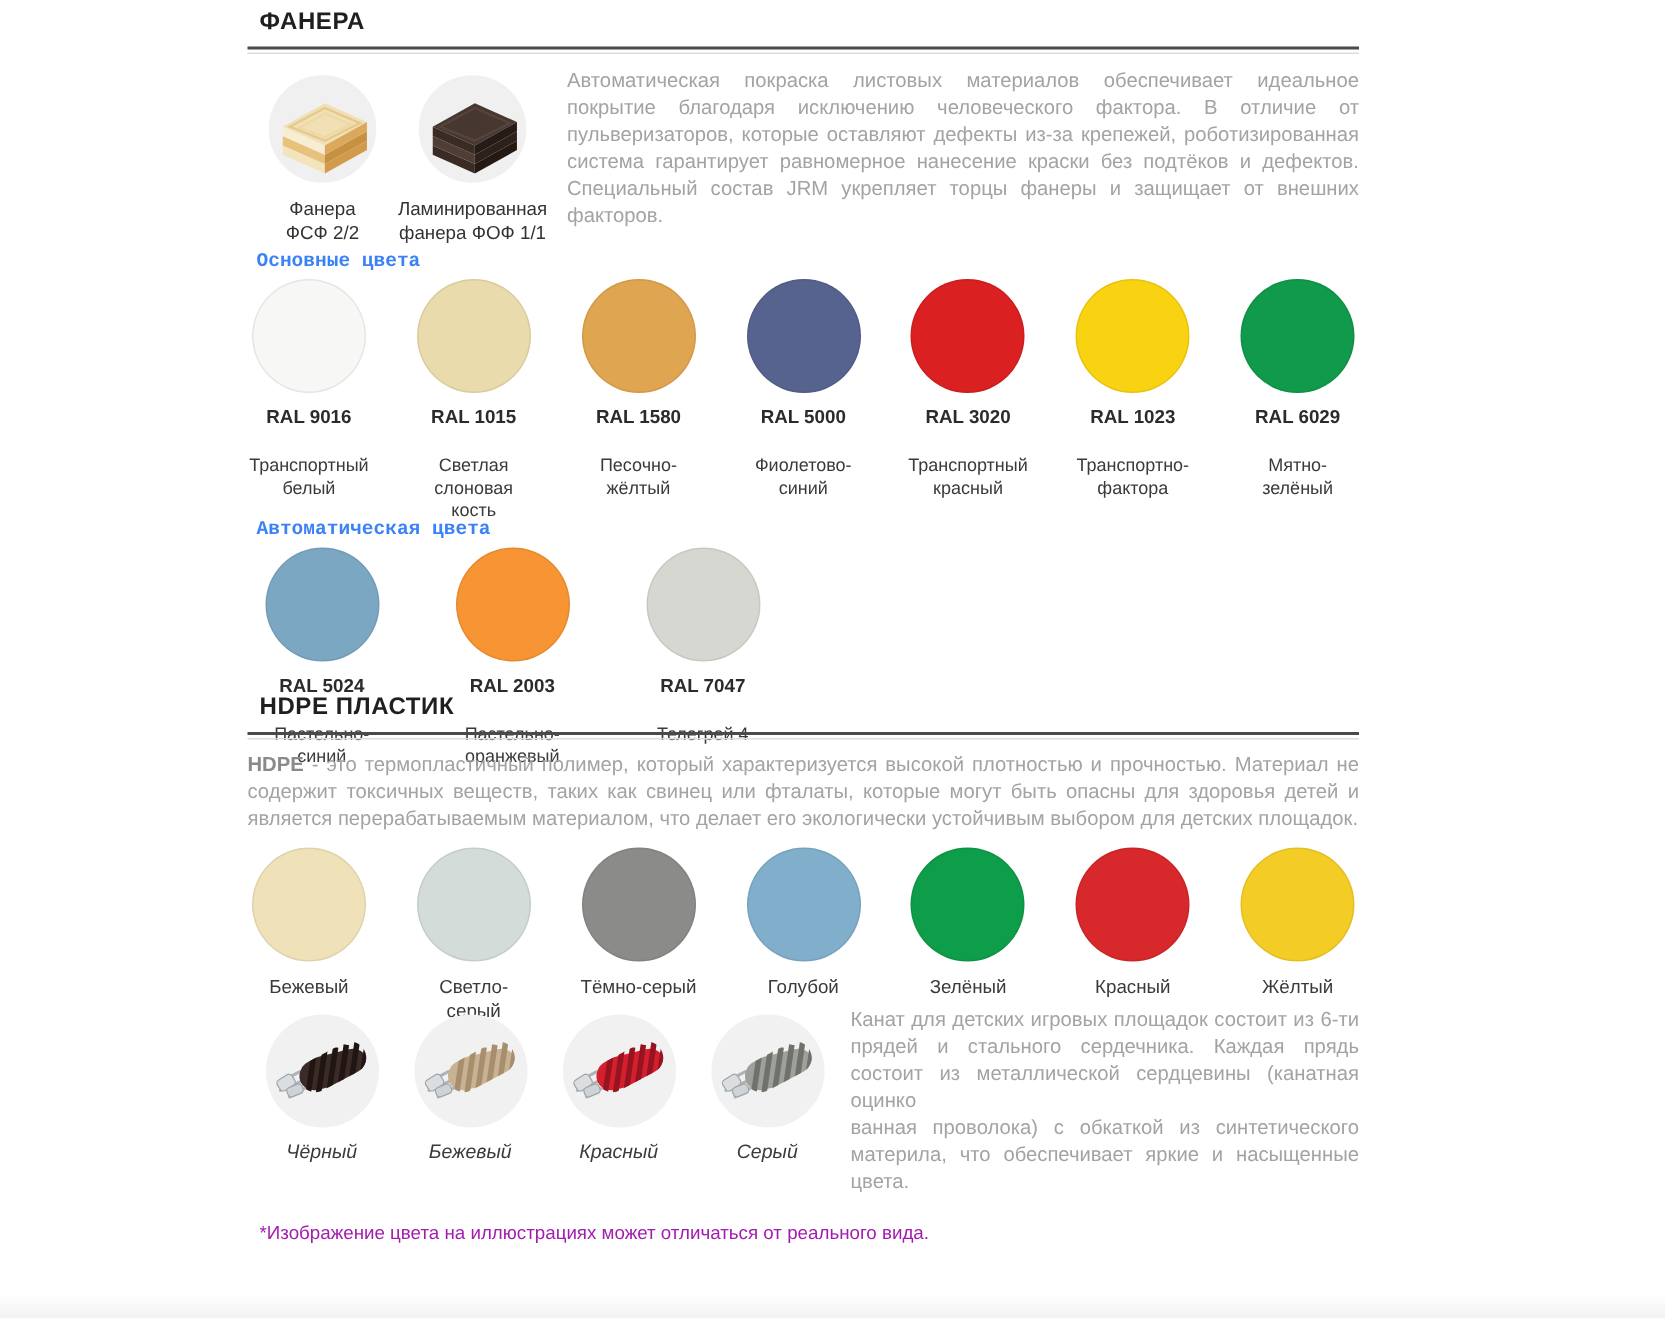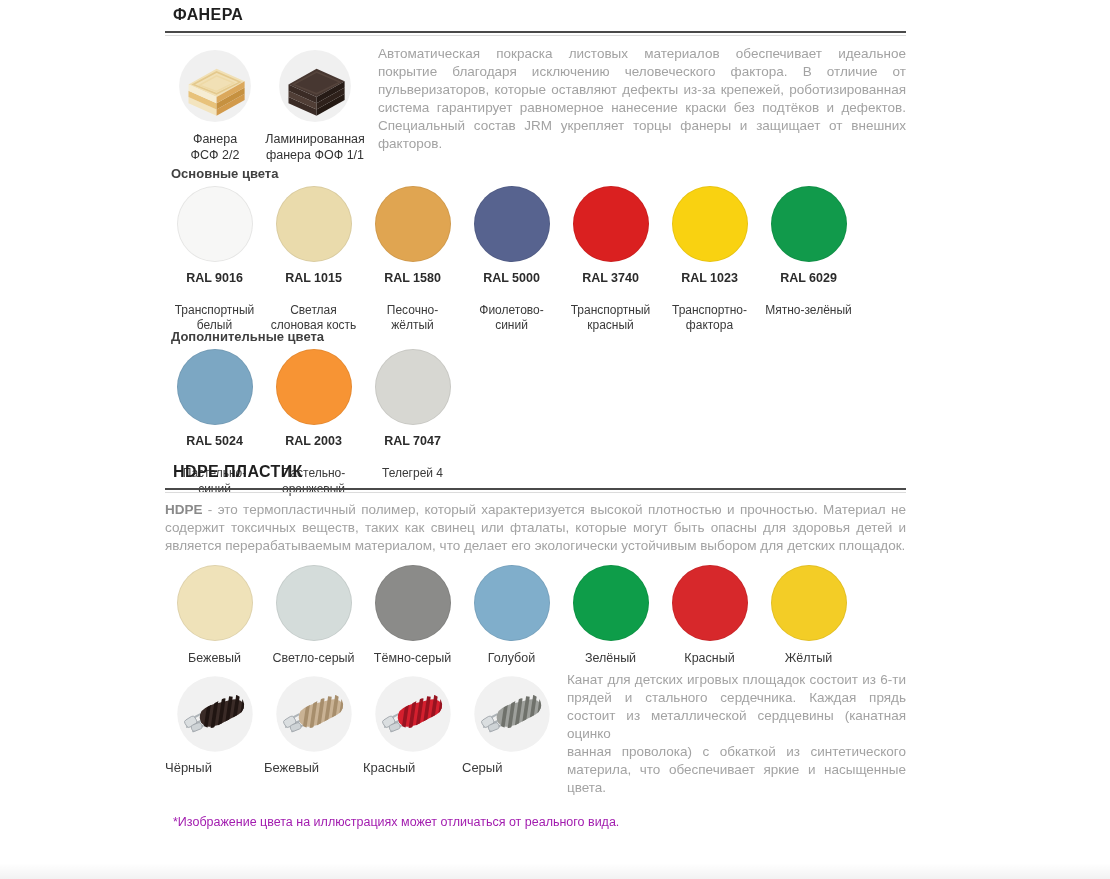--- a/index.html
+++ b/index.html
@@ -22,42 +22,42 @@
   .fanera-body { display:flex; margin-top:14px; }
   .materials { display:flex; width:200px; flex:0 0 200px; }
   .material { width:100px; text-align:center; }
   .material svg { width:78px; height:78px; display:block; margin:0 auto; }
   .material-caption { margin-top:6px; font-size:12.5px; color:#333; line-height:1.3; white-space:pre-line; }
   .body-text {
     font-size:13.5px; color:#a3a3a3; line-height:18px; text-align:justify;
   }
   .fanera-text { flex:1; margin-left:13px; margin-top:-2px; }
 
-  .subhead { font-size:13px; font-weight:bold; color:#404040; margin-top:2px; padding-left:6px; }
+  .subhead { font-size:13px; font-weight:bold; color:#3b82f6; margin-top:2px; padding-left:6px;font-family:Liberation Mono, monospace; }
   .subhead.second { margin-top:-4px; }
 
-  .swatch-row { display:flex; margin-top:5px; }
+  .swatch-row { display:flex; margin-top:5px;gap:28px; }
   .swatch { width:99px; text-align:center; }
   .swatch-dot {
     display:block; width:76px; height:76px; border-radius:50%; margin:0 auto;
     box-shadow: inset 0 0 0 1px rgba(0,0,0,0.07);
   }
   .swatch-code { display:block; margin-top:9px; font-size:12.5px; font-weight:bold; color:#2b2b2b; }
   .swatch-name { display:block; margin-top:18px; font-size:12px; color:#3a3a3a; line-height:1.28; white-space:pre-line; }
   .swatch-name.only { margin-top:9px; font-size:12.5px; }
 
   
   .hdpe-text { margin-top:11px; width:100%; }
   .hdpe-text .lead { color:#8a8a8a; font-weight:bold; }
   .hdpe-row { margin-top:10px; }
 
   
   .rope-flex { display:flex; margin-top:13px; }
   .rope-cards { display:flex; width:396px; flex:0 0 396px; }
-  .rope-card { width:99px; text-align:left; }
+  .rope-card { width:99px; text-align:center;font-style:italic; }
   .rope-card svg { width:82px; height:82px; display:block; margin:0 auto; }
   .rope-name { margin-top:5px; font-size:13px; color:#3a3a3a; }
   .rope-text { flex:1; margin-left:6px; margin-top:-2px; white-space:pre-line; }
 
   .footnote { position:absolute; left:173px; top:815px; font-size:12.5px; color:#a21caf; }
   .bottom-shade {
     position:absolute; left:0; right:0; bottom:0; height:16px;
     background:linear-gradient(180deg, rgba(0,0,0,0) 0%, rgba(0,0,0,0.05) 100%);
   }
 </style>
@@ -137,38 +137,38 @@
 жёлтый</span>
         </div>
         <div class="swatch">
           <span class="swatch-dot" style="background: rgb(87, 99, 143);"></span>
           <span class="swatch-code">RAL 5000</span>
           <span class="swatch-name">Фиолетово-
 синий</span>
         </div>
         <div class="swatch">
           <span class="swatch-dot" style="background: rgb(218, 32, 32);"></span>
-          <span class="swatch-code">RAL 3740</span>
+          <span class="swatch-code">RAL 3020</span>
           <span class="swatch-name">Транспортный
 красный</span>
         </div>
         <div class="swatch">
           <span class="swatch-dot" style="background: rgb(249, 210, 17);"></span>
           <span class="swatch-code">RAL 1023</span>
           <span class="swatch-name">Транспортно-
 фактора</span>
         </div>
         <div class="swatch">
           <span class="swatch-dot" style="background: rgb(17, 154, 75);"></span>
           <span class="swatch-code">RAL 6029</span>
           <span class="swatch-name">Мятно-зелёный</span>
         </div>
       </div>
 
-      <div class="subhead second">Дополнительные цвета</div>
+      <div class="subhead second">Автоматическая цвета</div>
       <div class="swatch-row">
         <div class="swatch">
           <span class="swatch-dot" style="background: rgb(124, 167, 195);"></span>
           <span class="swatch-code">RAL 5024</span>
           <span class="swatch-name">Пастельно-
 синий</span>
         </div>
         <div class="swatch">
           <span class="swatch-dot" style="background: rgb(247, 148, 52);"></span>
           <span class="swatch-code">RAL 2003</span>

